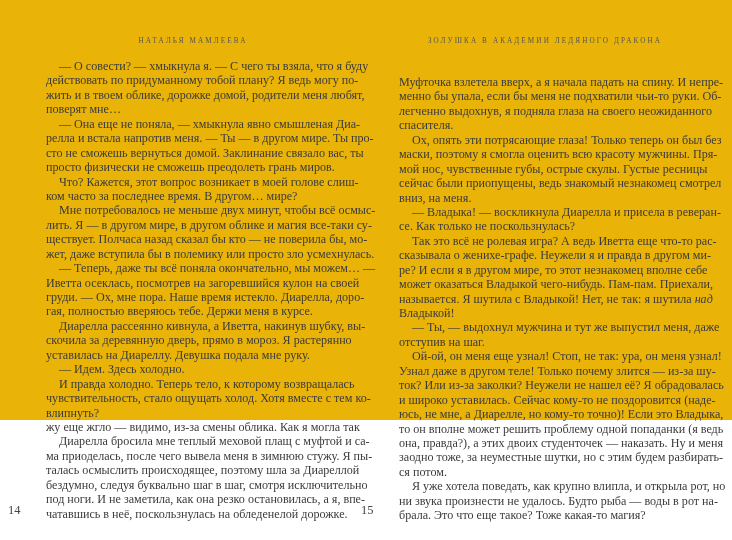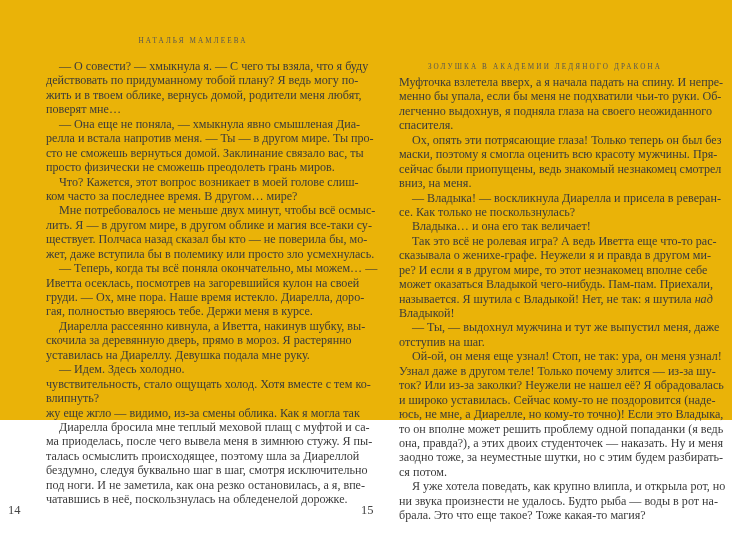--- a/index.html
+++ b/index.html
@@ -6,21 +6,21 @@
   body { width: 732px; height: 540px; position: relative; overflow: hidden;
          font-family: "DejaVu Serif", "Liberation Serif", serif; color: #3a3a3a; }
   .spread { position: absolute; left: 0; top: 0; width: 732px; height: 420px; background: #eab308; }
   .page { position: absolute; top: 0; height: 540px; }
   .page.left { left: 0; width: 366px; }
   .page.right { left: 366px; width: 366px; }
   .running-head { position: absolute; top: 37px; left: 0; width: 100%;
                   text-align: center; font-size: 7.2px; letter-spacing: 2.1px;
                   color: #555; font-family: "Liberation Serif", serif; }
   .page.left .running-head { left: 10px; }
-  .page.right .running-head { left: -4px; margin-top: 26px; }
+  .page.right .running-head { left: -4px; }
   .body { position: absolute; top: 59px; font-family: "Liberation Serif", serif;
           font-size: 12.1px; line-height: 14.45px; color: #3b3b3b; text-align: justify;
           hyphens: manual; }
   .page.left .body { left: 46px; width: 289px; }
   .page.right .body { left: 33px; width: 291px; margin-top: 16px; }
   .line { display: block; white-space: nowrap; height: 14.45px; text-align-last: justify; }
   .line.indent { padding-left: 13px; }
   .line.last { text-align-last: left; }
   .folio { position: absolute; top: 503px; width: 100%; text-align: left;
            font-family: "Liberation Serif", serif; font-size: 12.5px; color: #444; }
@@ -30,40 +30,41 @@
 </style>
 </head>
 <body>
 
 <div class="spread">
   <div class="page left">
     <div class="running-head">НАТАЛЬЯ МАМЛЕЕВА</div>
     <div class="body" id="left-body">
         <span class="line indent"><span>— О совести? — хмыкнула я. — С чего ты взяла, что я буду</span></span>
         <span class="line"><span>действовать по придуманному тобой плану? Я ведь могу по-</span></span>
-        <span class="line"><span>жить и в твоем облике, вернусь домой, родители меня любят,</span></span>
+        <span class="line"><span>жить и в твоем облике, дорожке домой, родители меня любят,</span></span>
         <span class="line last"><span>поверят мне…</span></span>
         <span class="line indent"><span>— Она еще не поняла, — хмыкнула явно смышленая Диа-</span></span>
         <span class="line"><span>релла и встала напротив меня. — Ты — в другом мире. Ты про-</span></span>
         <span class="line"><span>сто не сможешь вернуться домой. Заклинание связало вас, ты</span></span>
         <span class="line last"><span>просто физически не сможешь преодолеть грань миров.</span></span>
         <span class="line indent"><span>Что? Кажется, этот вопрос возникает в моей голове слиш-</span></span>
         <span class="line last"><span>ком часто за последнее время. В другом… мире?</span></span>
         <span class="line indent"><span>Мне потребовалось не меньше двух минут, чтобы всё осмыс-</span></span>
         <span class="line"><span>лить. Я — в другом мире, в другом облике и магия все-таки су-</span></span>
         <span class="line"><span>ществует. Полчаса назад сказал бы кто — не поверила бы, мо-</span></span>
         <span class="line last"><span>жет, даже вступила бы в полемику или просто зло усмехнулась.</span></span>
-        <span class="line indent"><span>— Теперь, когда ты всё поняла окончательно, мы можем… —</span></span>
+        <span class="line indent"><span>— Теперь, даже ты всё поняла окончательно, мы можем… —</span></span>
         <span class="line"><span>Иветта осеклась, посмотрев на загоревшийся кулон на своей</span></span>
         <span class="line"><span>груди. — Ох, мне пора. Наше время истекло. Диарелла, доро-</span></span>
         <span class="line last"><span>гая, полностью вверяюсь тебе. Держи меня в курсе.</span></span>
         <span class="line indent"><span>Диарелла рассеянно кивнула, а Иветта, накинув шубку, вы-</span></span>
         <span class="line"><span>скочила за деревянную дверь, прямо в мороз. Я растерянно</span></span>
         <span class="line last"><span>уставилась на Диареллу. Девушка подала мне руку.</span></span>
         <span class="line indent last"><span>— Идем. Здесь холодно.</span></span>
+        <span class="line indent"><span>И правда холодно. Теперь тело, к которому возвращалась</span></span>
         <span class="line"><span>чувствительность, стало ощущать холод. Хотя вместе с тем ко-</span></span>
         <span class="line last"><span>влипнуть?</span></span>
         <span class="line"><span>жу еще жгло — видимо, из-за смены облика. Как я могла так</span></span>
         <span class="line indent"><span>Диарелла бросила мне теплый меховой плащ с муфтой и са-</span></span>
         <span class="line"><span>ма приоделась, после чего вывела меня в зимнюю стужу. Я пы-</span></span>
         <span class="line"><span>талась осмыслить происходящее, поэтому шла за Диареллой</span></span>
         <span class="line"><span>бездумно, следуя буквально шаг в шаг, смотря исключительно</span></span>
         <span class="line"><span>под ноги. И не заметила, как она резко остановилась, а я, впе-</span></span>
         <span class="line"><span>чатавшись в неё, поскользнулась на обледенелой дорожке.</span></span>
       </div>
@@ -71,25 +72,25 @@
   </div>
   <div class="page right">
     <div class="running-head">ЗОЛУШКА В АКАДЕМИИ ЛЕДЯНОГО ДРАКОНА</div>
     <div class="body" id="right-body">
         <span class="line"><span>Муфточка взлетела вверх, а я начала падать на спину. И непре-</span></span>
         <span class="line"><span>менно бы упала, если бы меня не подхватили чьи-то руки. Об-</span></span>
         <span class="line"><span>легченно выдохнув, я подняла глаза на своего неожиданного</span></span>
         <span class="line last"><span>спасителя.</span></span>
         <span class="line indent"><span>Ох, опять эти потрясающие глаза! Только теперь он был без</span></span>
         <span class="line"><span>маски, поэтому я смогла оценить всю красоту мужчины. Пря-</span></span>
+        <span class="line"><span>мой нос, чувственные губы, острые скулы. Густые ресницы</span></span>
         <span class="line"><span>сейчас были приопущены, ведь знакомый незнакомец смотрел</span></span>
         <span class="line last"><span>вниз, на меня.</span></span>
         <span class="line indent"><span>— Владыка! — воскликнула Диарелла и присела в реверан-</span></span>
         <span class="line last"><span>се. Как только не поскользнулась?</span></span>
-        <span class="line indent last"><span>Владыка… и она его так величает!</span></span>
         <span class="line indent"><span>Так это всё не ролевая игра? А ведь Иветта еще что-то рас-</span></span>
         <span class="line"><span>сказывала о женихе-графе. Неужели я и правда в другом ми-</span></span>
         <span class="line"><span>ре? И если я в другом мире, то этот незнакомец вполне себе</span></span>
         <span class="line"><span>может оказаться Владыкой чего-нибудь. Пам-пам. Приехали,</span></span>
         <span class="line"><span>называется. Я шутила с Владыкой! Нет, не так: я шутила </span><span class="it">над</span></span>
         <span class="line last"><span>Владыкой!</span></span>
         <span class="line indent"><span>— Ты, — выдохнул мужчина и тут же выпустил меня, даже</span></span>
         <span class="line last"><span>отступив на шаг.</span></span>
         <span class="line indent"><span>Ой-ой, он меня еще узнал! Стоп, не так: ура, он меня узнал!</span></span>
         <span class="line"><span>Узнал даже в другом теле! Только почему злится — из-за шу-</span></span>

